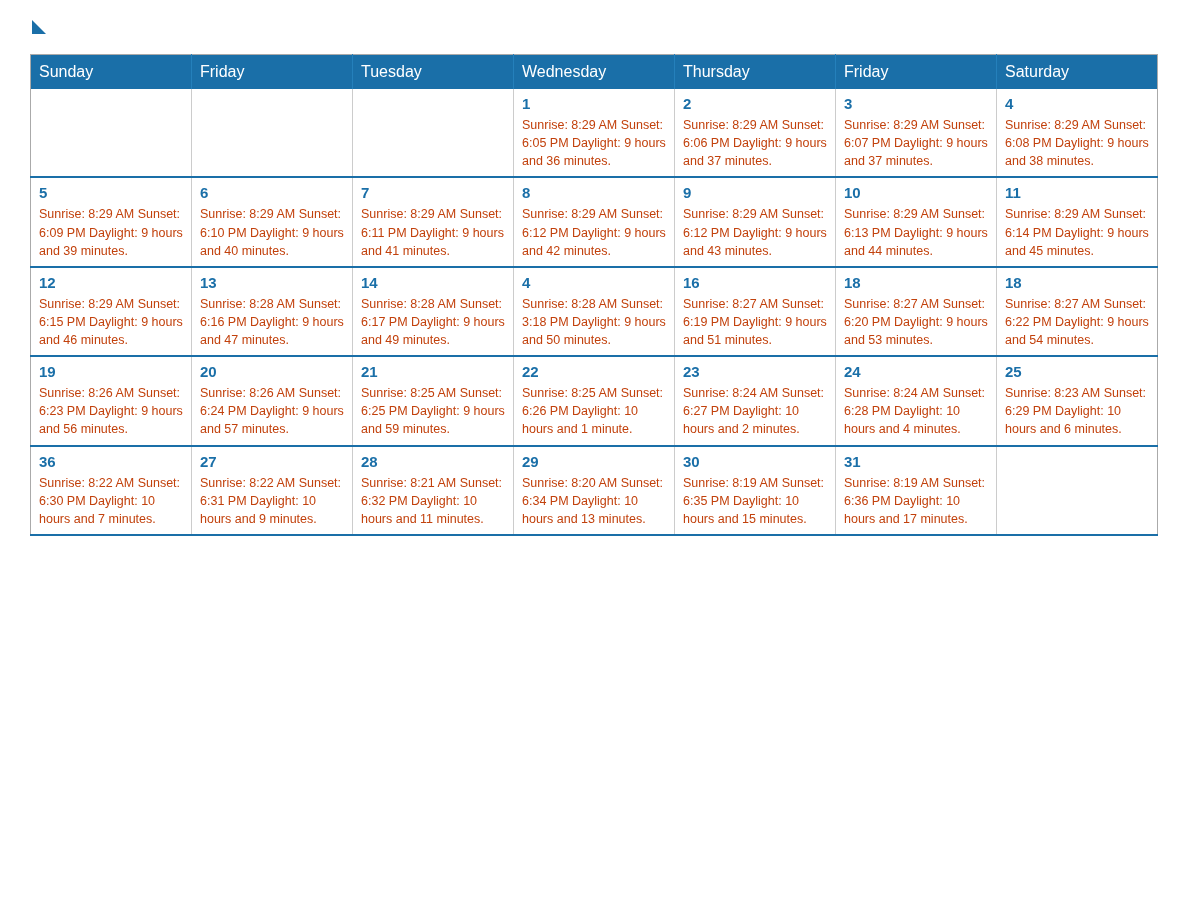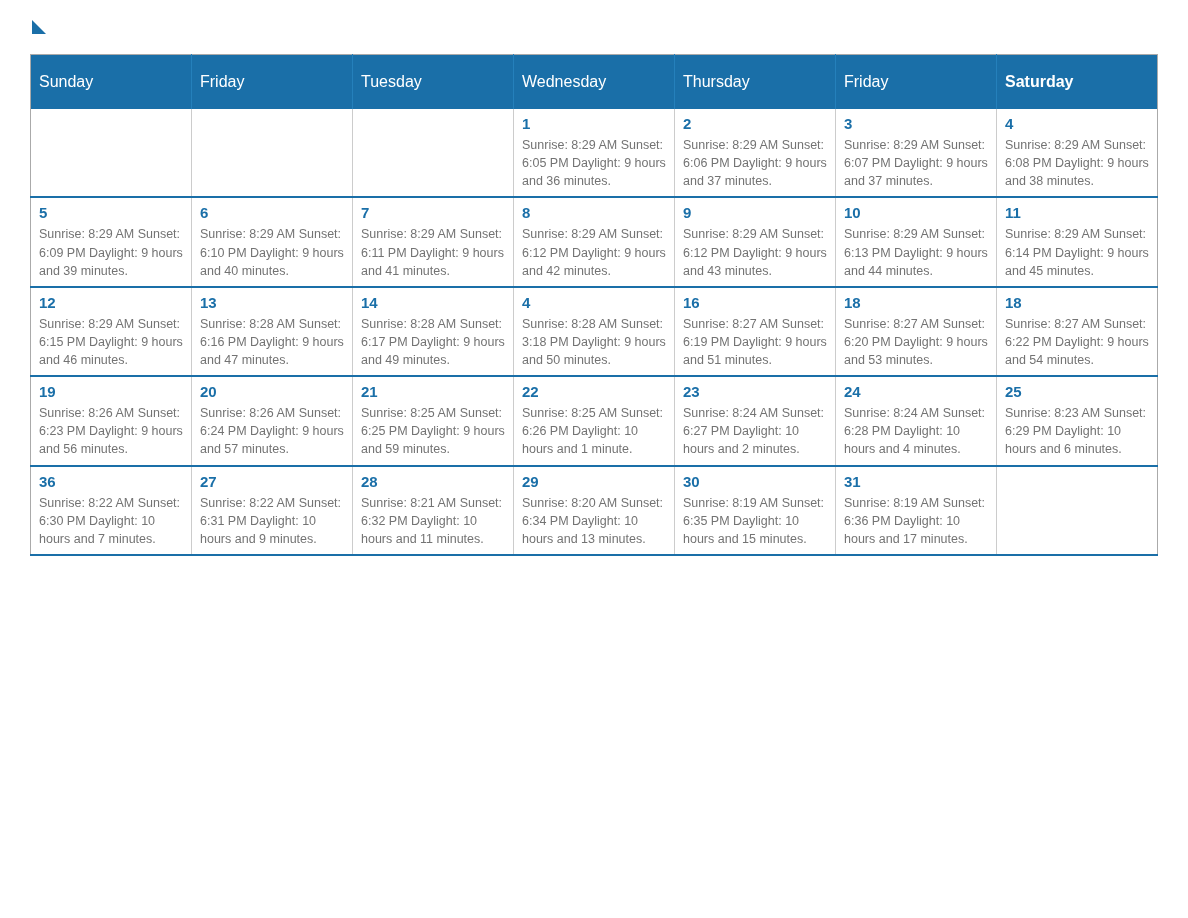--- a/index.html
+++ b/index.html
@@ -64,27 +64,26 @@
     .calendar {
       width: 100%;
       border-collapse: collapse;
       border: 1px solid #aaa;
     }
     .calendar thead tr th {
       background: #1a6fa8;
       color: #fff;
       font-size: 16px;
       font-weight: normal;
-      padding: 18px 8px;
+      padding: 8px 8px;
       text-align: left;
       border-right: 1px solid #2580bb;
     }
     .calendar thead tr th:last-child {
       border-right: none;
-      font-weight: bold;
     }
     .calendar tbody tr td {
       vertical-align: top;
       border-right: 1px solid #ccc;
       border-bottom: 2px solid #1a6fa8;
       padding: 6px 8px;
       width: 14.28%;
       min-height: 90px;
       font-size: 13px;
       color: #333;
@@ -94,21 +93,21 @@
     }
     .day-number {
       font-size: 15px;
       color: #1a6fa8;
       font-weight: bold;
       margin-bottom: 4px;
       display: block;
     }
     .day-info {
       font-size: 12.5px;
-      color: #737373;
+      color: #c2410c;
       line-height: 1.45;
     }
     .empty-cell {
       background: #fff;
     }
   </style>
 </head>
 <body>
 
 <div class="header">

